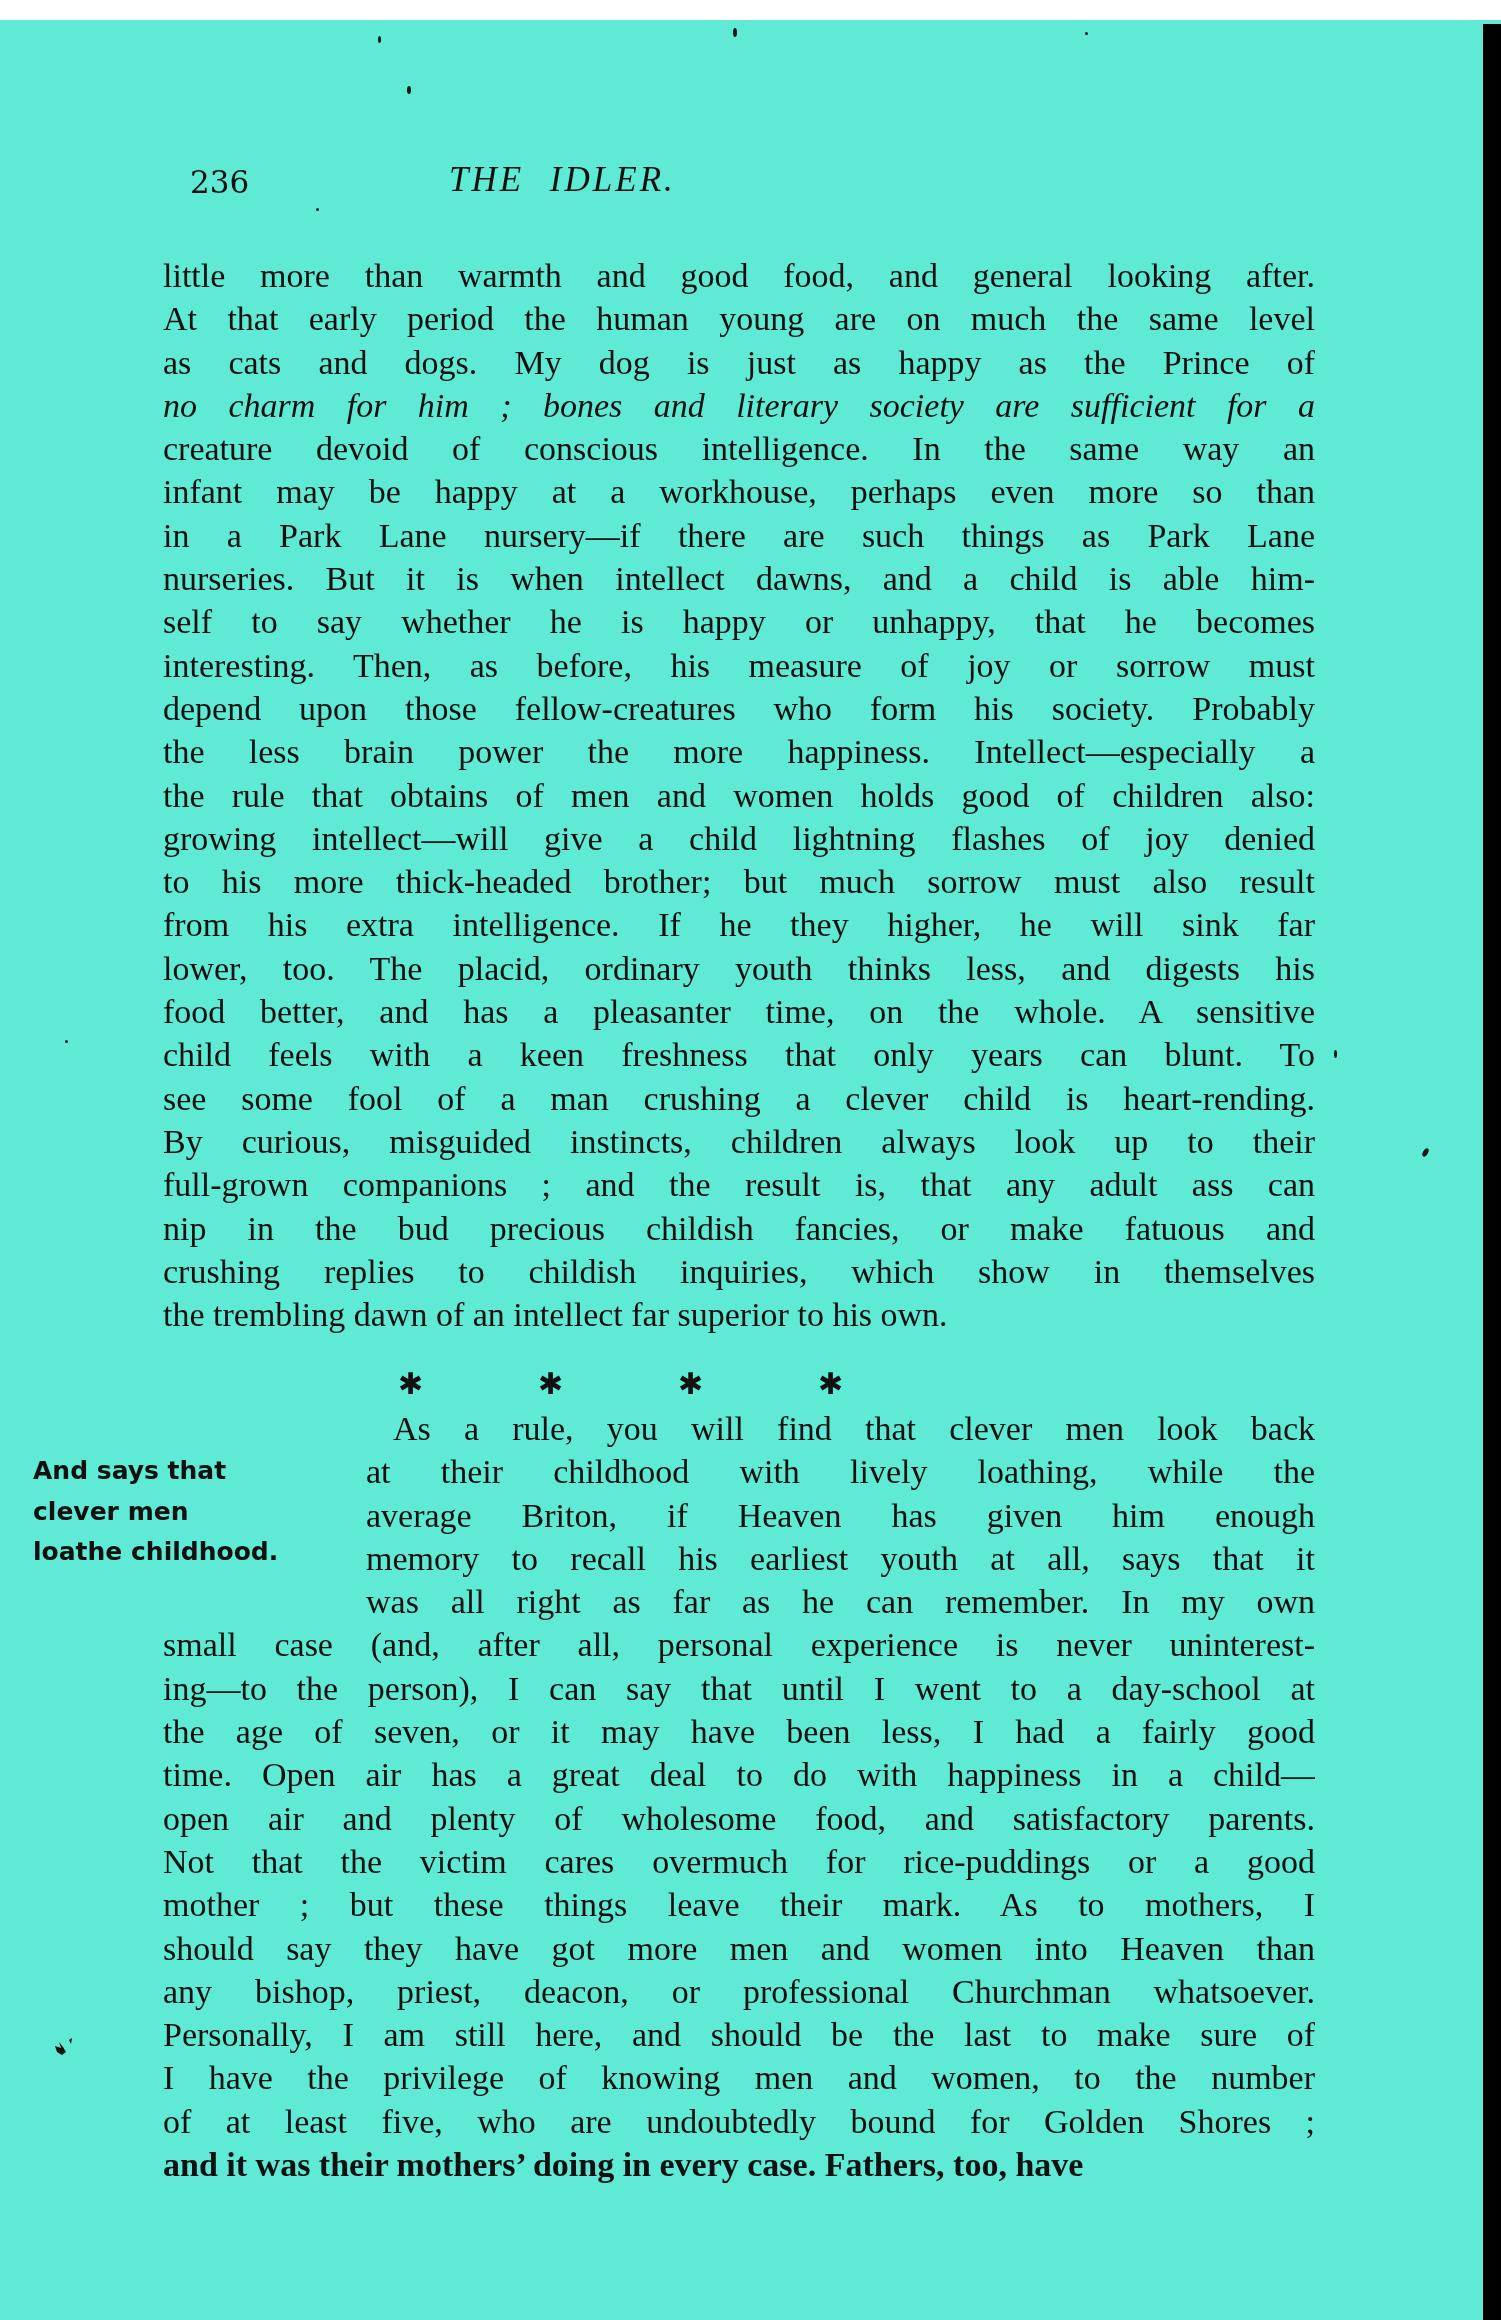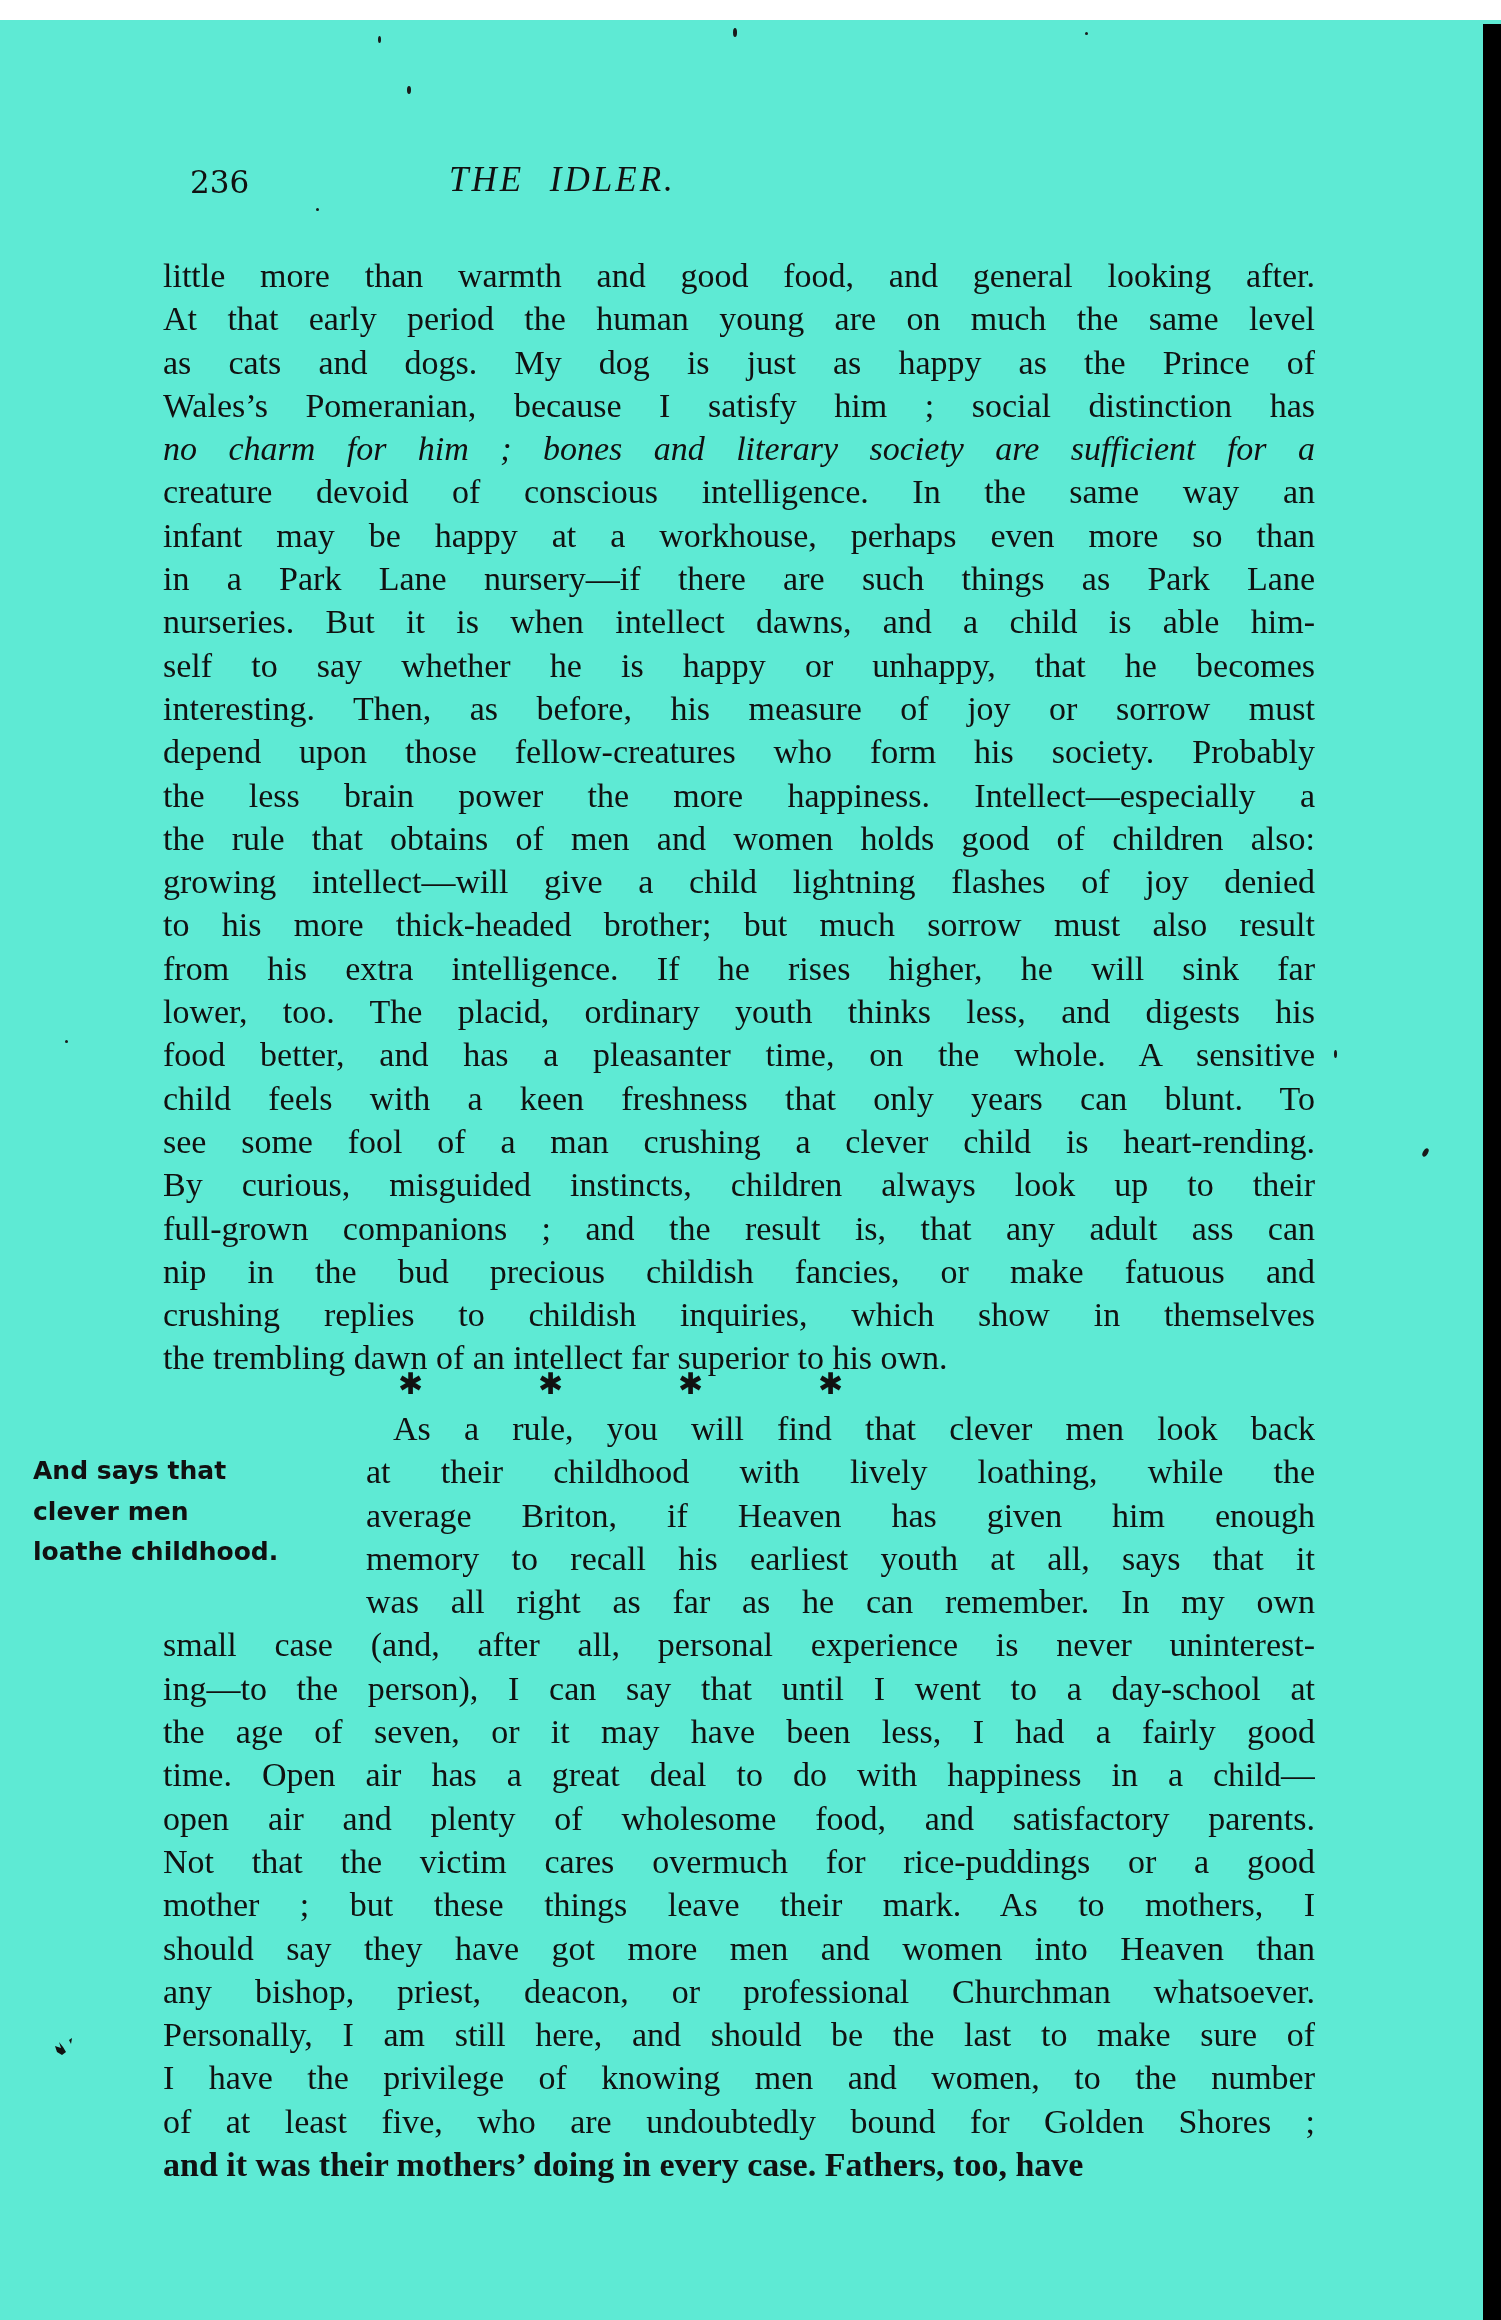--- a/index.html
+++ b/index.html
@@ -46,34 +46,33 @@
 
   <div class="running-head">
     <span class="folio">236</span>
     <span class="title">THE IDLER.</span>
   </div>
 
   <div class="body-text para1">
     <span class="line">little more than warmth and good food, and general looking after.</span>
     <span class="line">At that early period the human young are on much the same level</span>
     <span class="line">as cats and dogs.  My dog is just as happy as the Prince of</span>
-    <span class="line">Wales’s Pomeranian, because I satisfy him ; social distinction has</span>
     <span class="line" style="font-style:italic;">no charm for him ; bones and literary society are sufficient for a</span>
     <span class="line">creature devoid of conscious intelligence.  In the same way an</span>
     <span class="line">infant may be happy at a workhouse, perhaps even more so than</span>
     <span class="line">in a Park Lane nursery—if there are such things as Park Lane</span>
     <span class="line">nurseries.  But it is when intellect dawns, and a child is able him-</span>
     <span class="line">self to say whether he is happy or unhappy, that he becomes</span>
     <span class="line">interesting.  Then, as before, his measure of joy or sorrow must</span>
     <span class="line">depend upon those fellow-creatures who form his society.  Probably</span>
     <span class="line">the less brain power the more happiness.  Intellect—especially a</span>
     <span class="line">the rule that obtains of men and women holds good of children also:</span>
     <span class="line">growing intellect—will give a child lightning flashes of joy denied</span>
     <span class="line">to his more thick-headed brother; but much sorrow must also result</span>
-    <span class="line">from his extra intelligence.  If he rises higher, he will sink far</span>
+    <span class="line">from his extra intelligence.  If he they higher, he will sink far</span>
     <span class="line">lower, too.  The placid, ordinary youth thinks less, and digests his</span>
     <span class="line">food better, and has a pleasanter time, on the whole.  A sensitive</span>
     <span class="line">child feels with a keen freshness that only years can blunt.  To</span>
     <span class="line">see some fool of a man crushing a clever child is heart-rending.</span>
     <span class="line">By curious, misguided instincts, children always look up to their</span>
     <span class="line">full-grown companions ; and the result is, that any adult ass can</span>
     <span class="line">nip in the bud precious childish fancies, or make fatuous and</span>
     <span class="line">crushing replies to childish inquiries, which show in themselves</span>
     <span class="line last">the trembling dawn of an intellect far superior to his own.</span>
   </div>

